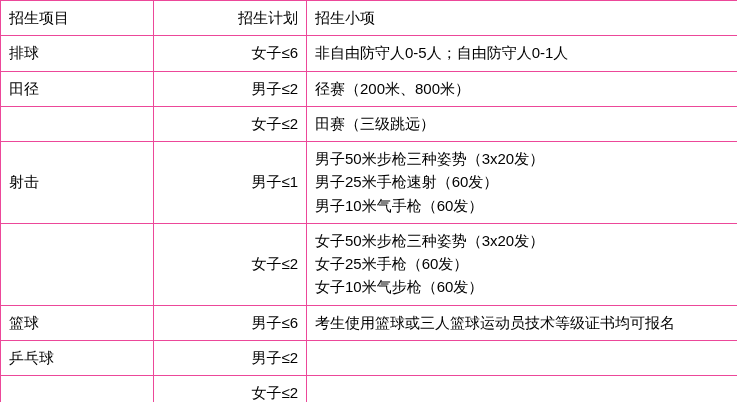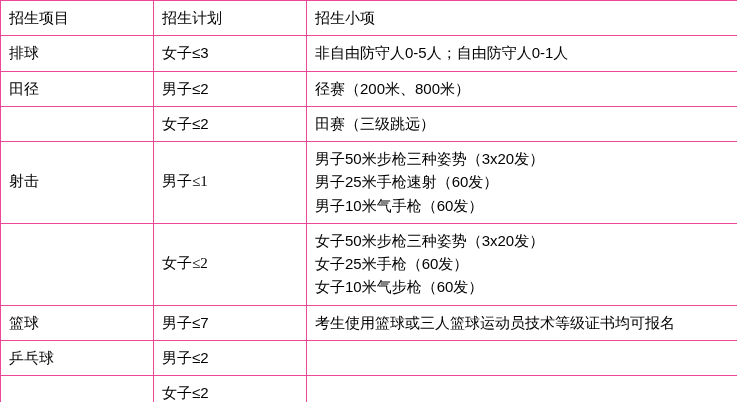--- a/index.html
+++ b/index.html
@@ -22,47 +22,46 @@
   }
   #admissions-table td {
     border: 1px solid #ec4899;
     vertical-align: middle;
     padding: 5px 8px 6px 8px;
     font-size: 15px;
     line-height: 1.55;
     white-space: pre-line;
   }
   #admissions-table td.col-project { width: 136px; }
-  #admissions-table td.col-plan { width: 136px; }
+  #admissions-table td.col-plan { width: 136px; text-align: right; }
   #admissions-table td.col-detail { width: 463px; }
   .header-cell {
     font-size: 15px;
   }
   .multi-line {
     padding-top: 8px;
     padding-bottom: 8px;
   }
   .top-align {
     vertical-align: top;
-    font-family: Liberation Serif, serif;
   }
 </style>
 </head>
 <body>
 
 <table id="admissions-table">
   <tbody>
     <tr>
       <td class="col-project header-cell">招生项目</td>
       <td class="col-plan header-cell">招生计划</td>
       <td class="col-detail header-cell">招生小项</td>
     </tr>
     <tr>
       <td class="col-project">排球</td>
-      <td class="col-plan">女子≤3</td>
+      <td class="col-plan">女子≤6</td>
       <td class="col-detail">非自由防守人0-5人；自由防守人0-1人</td>
     </tr>
     <tr>
       <td class="col-project">田径</td>
       <td class="col-plan">男子≤2</td>
       <td class="col-detail">径赛（200米、800米）</td>
     </tr>
     <tr>
       <td class="col-project"></td>
       <td class="col-plan">女子≤2</td>
@@ -77,21 +76,21 @@
     </tr>
     <tr>
       <td class="col-project top-align multi-line"></td>
       <td class="col-plan top-align multi-line">女子≤2</td>
       <td class="col-detail multi-line">女子50米步枪三种姿势（3x20发）
 女子25米手枪（60发）
 女子10米气步枪（60发）</td>
     </tr>
     <tr>
       <td class="col-project">篮球</td>
-      <td class="col-plan">男子≤7</td>
+      <td class="col-plan">男子≤6</td>
       <td class="col-detail">考生使用篮球或三人篮球运动员技术等级证书均可报名</td>
     </tr>
     <tr>
       <td class="col-project">乒乓球</td>
       <td class="col-plan">男子≤2</td>
       <td class="col-detail"></td>
     </tr>
     <tr>
       <td class="col-project"></td>
       <td class="col-plan">女子≤2</td>

